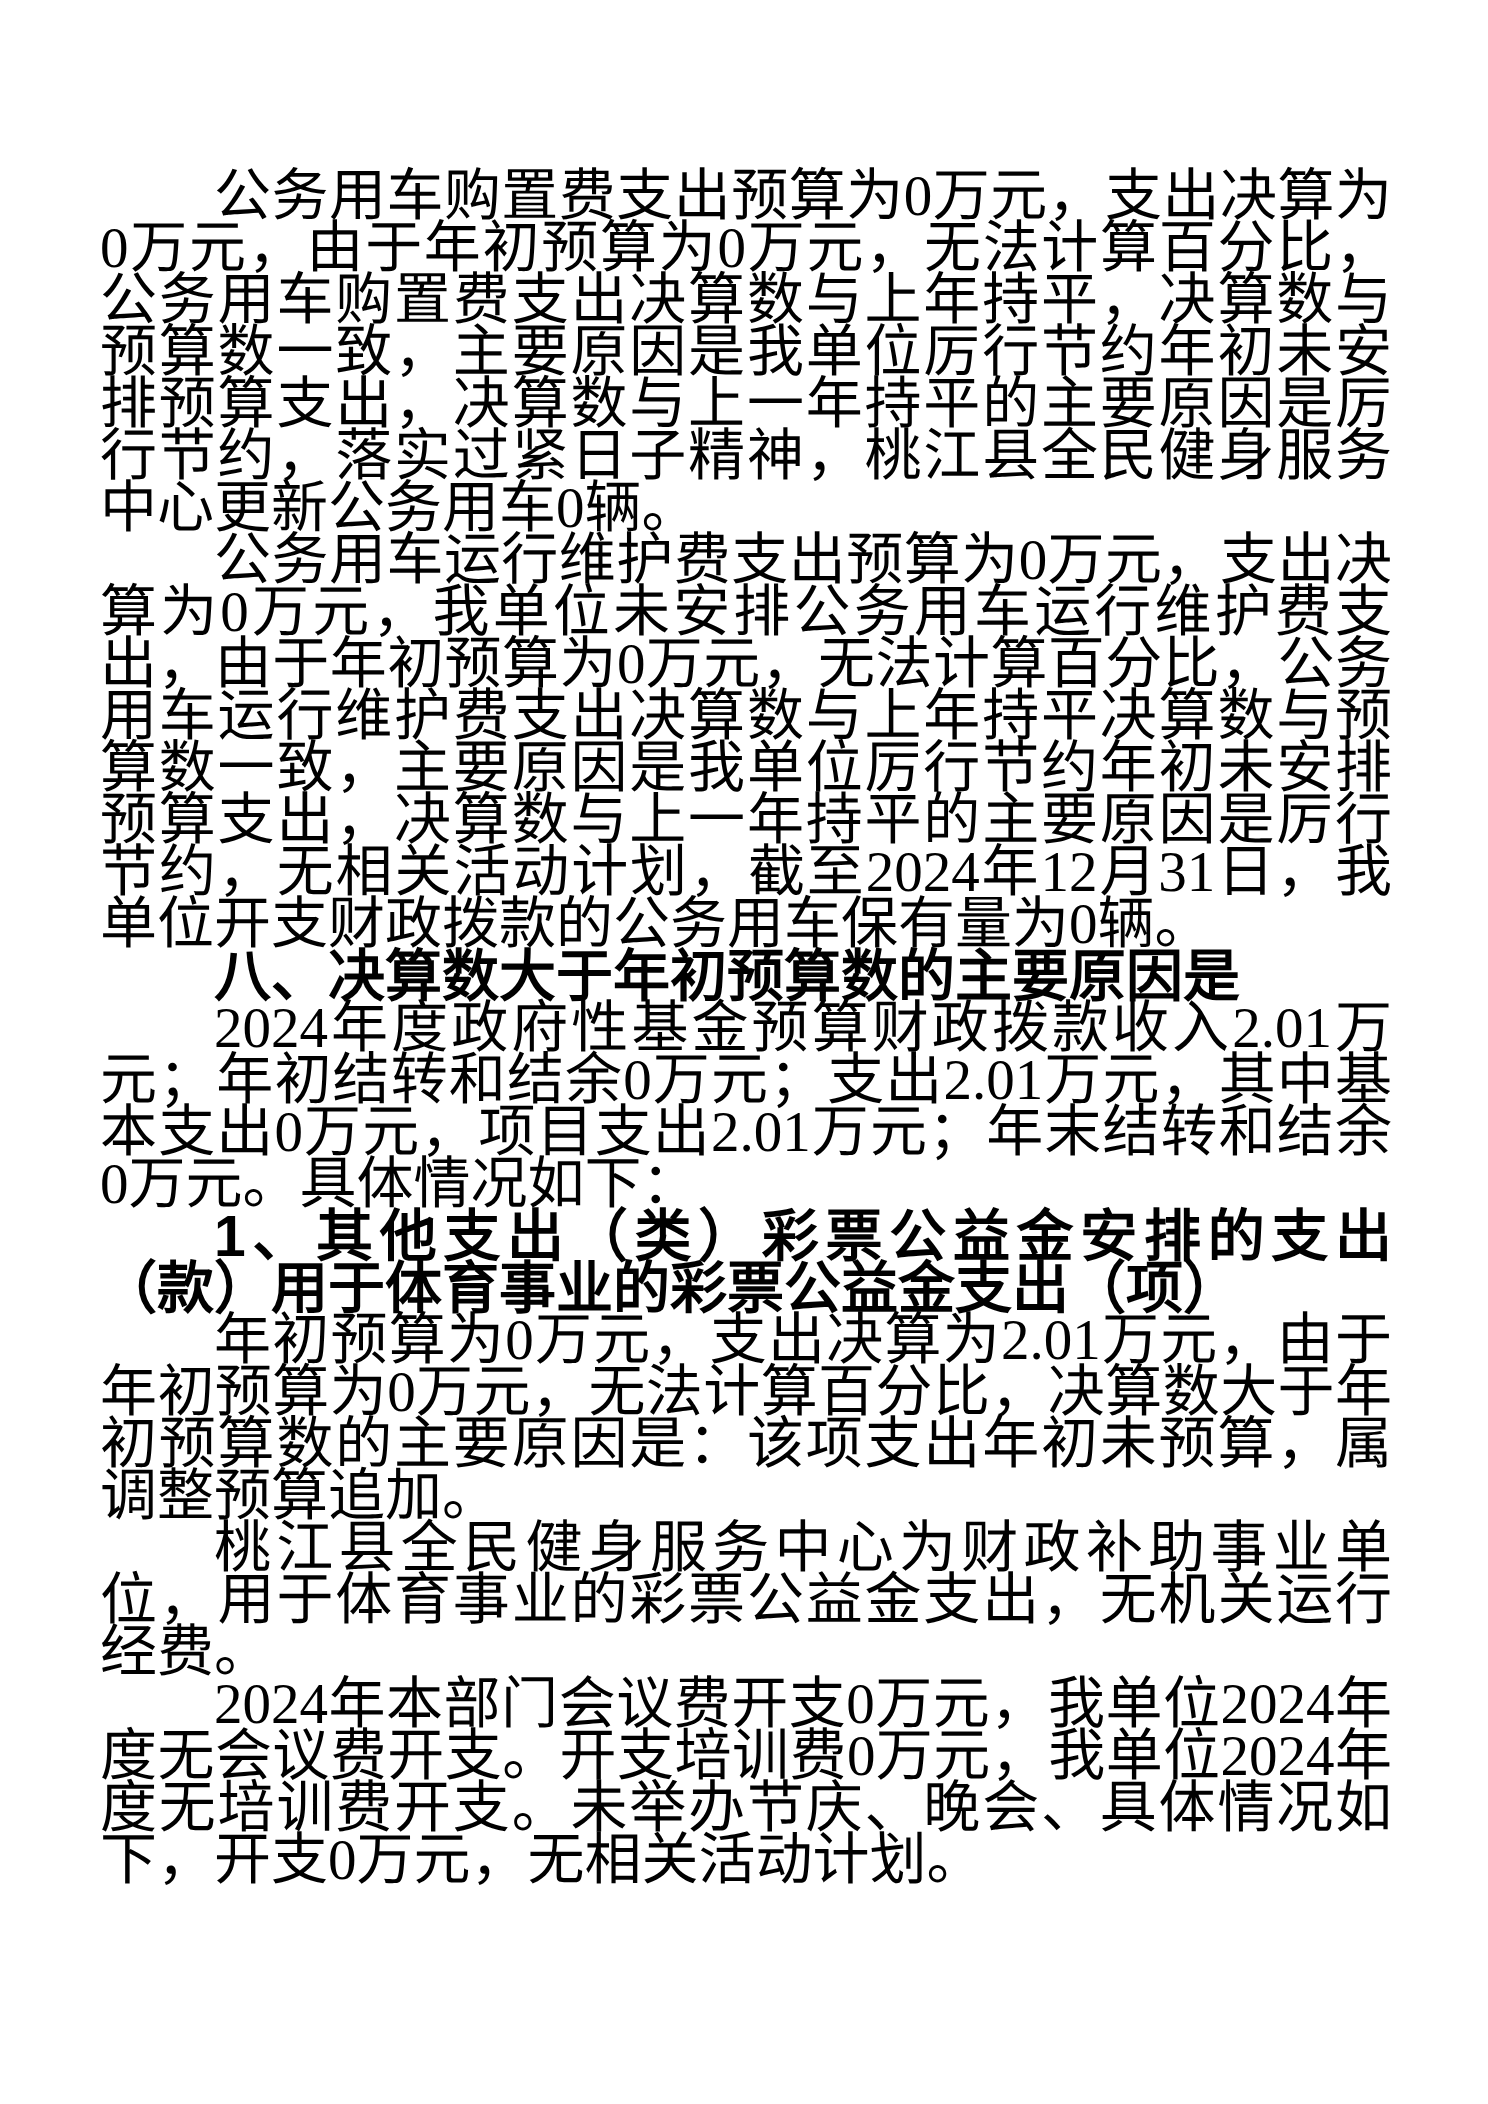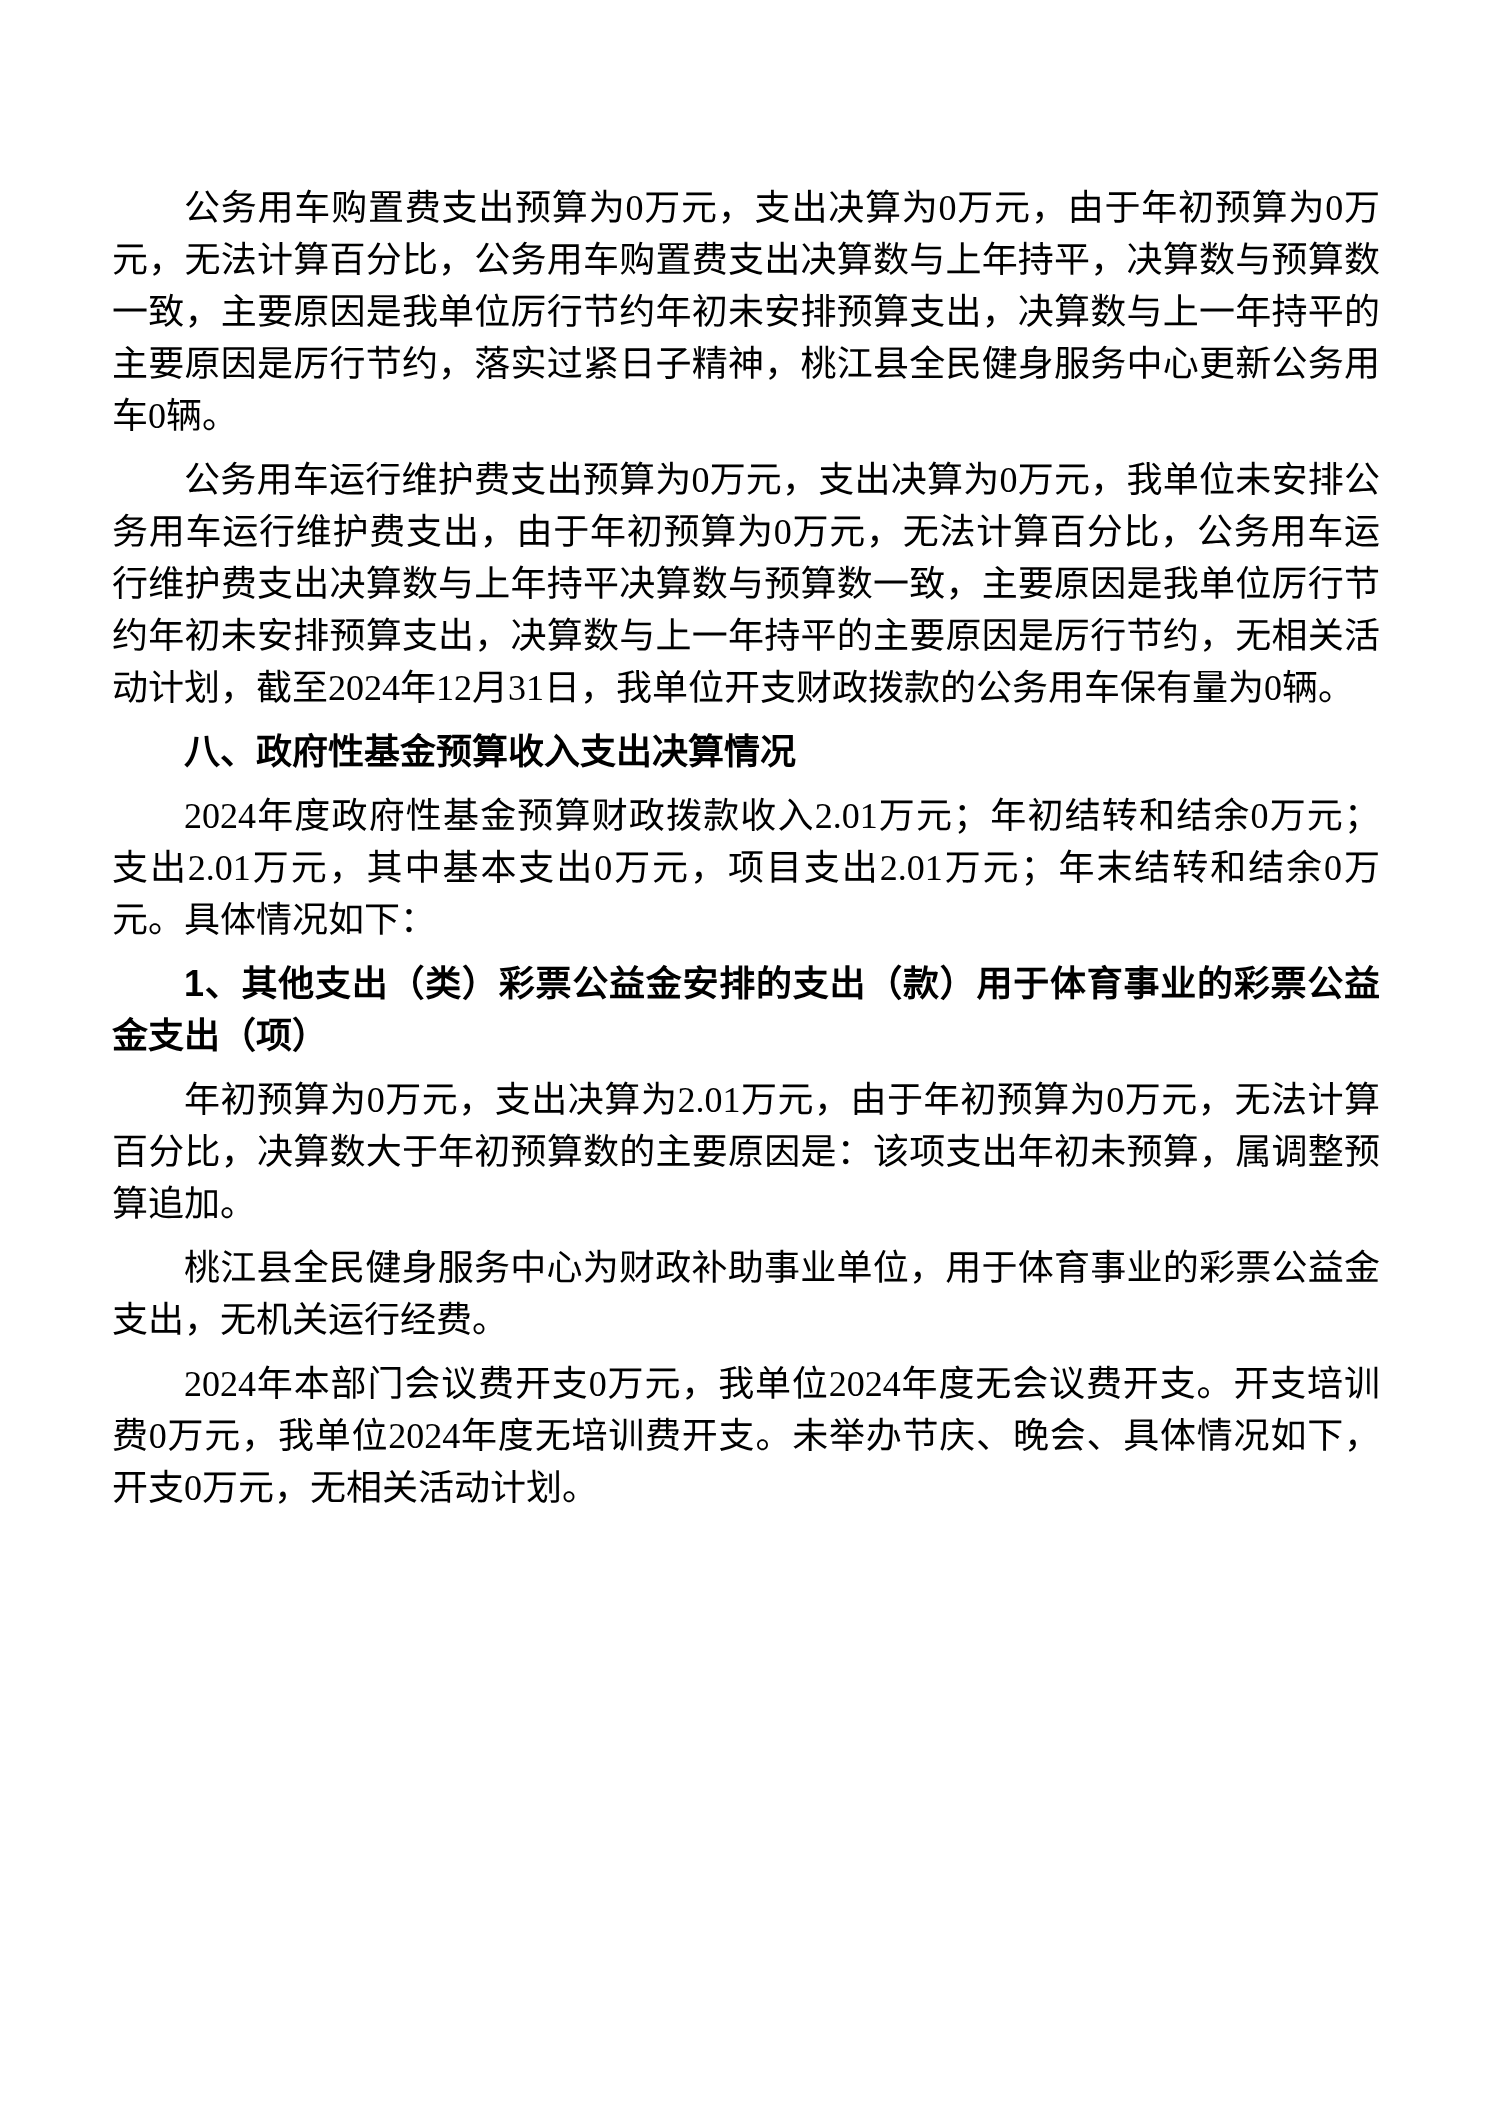--- a/index.html
+++ b/index.html
@@ -15,41 +15,41 @@
   }
   .page {
     box-sizing: border-box;
     width: 1488px;
     height: 2104px;
     padding: 170px 96px 0 100px;
     background: #ffffff;
   }
   .block {
     font-family: "Liberation Serif", "DejaVu Serif", serif;
-    font-size: 36px;
+    font-size: 57px;
     line-height: 52px;
     text-align: justify;
     text-justify: inter-character;
     text-indent: 2em;
-    margin: 12px;
+    margin: 0;
     word-break: break-all;
   }
   .heading {
     font-family: "Liberation Sans", "DejaVu Sans", sans-serif;
     font-weight: bold;
   }
   .gap-before {
     margin-top: 52px;
   }
 </style>
 </head>
 <body>
 
 <div class="page">
   <p class="block">公务用车购置费支出预算为0万元，支出决算为0万元，由于年初预算为0万元，无法计算百分比，公务用车购置费支出决算数与上年持平，决算数与预算数一致，主要原因是我单位厉行节约年初未安排预算支出，决算数与上一年持平的主要原因是厉行节约，落实过紧日子精神，桃江县全民健身服务中心更新公务用车0辆。</p>
   <p class="block">公务用车运行维护费支出预算为0万元，支出决算为0万元，我单位未安排公务用车运行维护费支出，由于年初预算为0万元，无法计算百分比，公务用车运行维护费支出决算数与上年持平决算数与预算数一致，主要原因是我单位厉行节约年初未安排预算支出，决算数与上一年持平的主要原因是厉行节约，无相关活动计划，截至2024年12月31日，我单位开支财政拨款的公务用车保有量为0辆。</p>
-  <p class="block heading">八、政府性基金预算收入支出决算情况</p>
+  <p class="block heading">八、决算数大于年初预算数的主要原因是</p>
   <p class="block">2024年度政府性基金预算财政拨款收入2.01万元；年初结转和结余0万元；支出2.01万元，其中基本支出0万元，项目支出2.01万元；年末结转和结余0万元。具体情况如下：</p>
   <p class="block heading">1、其他支出（类）彩票公益金安排的支出（款）用于体育事业的彩票公益金支出（项）</p>
   <p class="block">年初预算为0万元，支出决算为2.01万元，由于年初预算为0万元，无法计算百分比，决算数大于年初预算数的主要原因是：该项支出年初未预算，属调整预算追加。</p>
   <p class="block">桃江县全民健身服务中心为财政补助事业单位，用于体育事业的彩票公益金支出，无机关运行经费。</p>
   <p class="block">2024年本部门会议费开支0万元，我单位2024年度无会议费开支。开支培训费0万元，我单位2024年度无培训费开支。未举办节庆、晚会、具体情况如下，开支0万元，无相关活动计划。</p>
 </div>
 
 </body></html>

